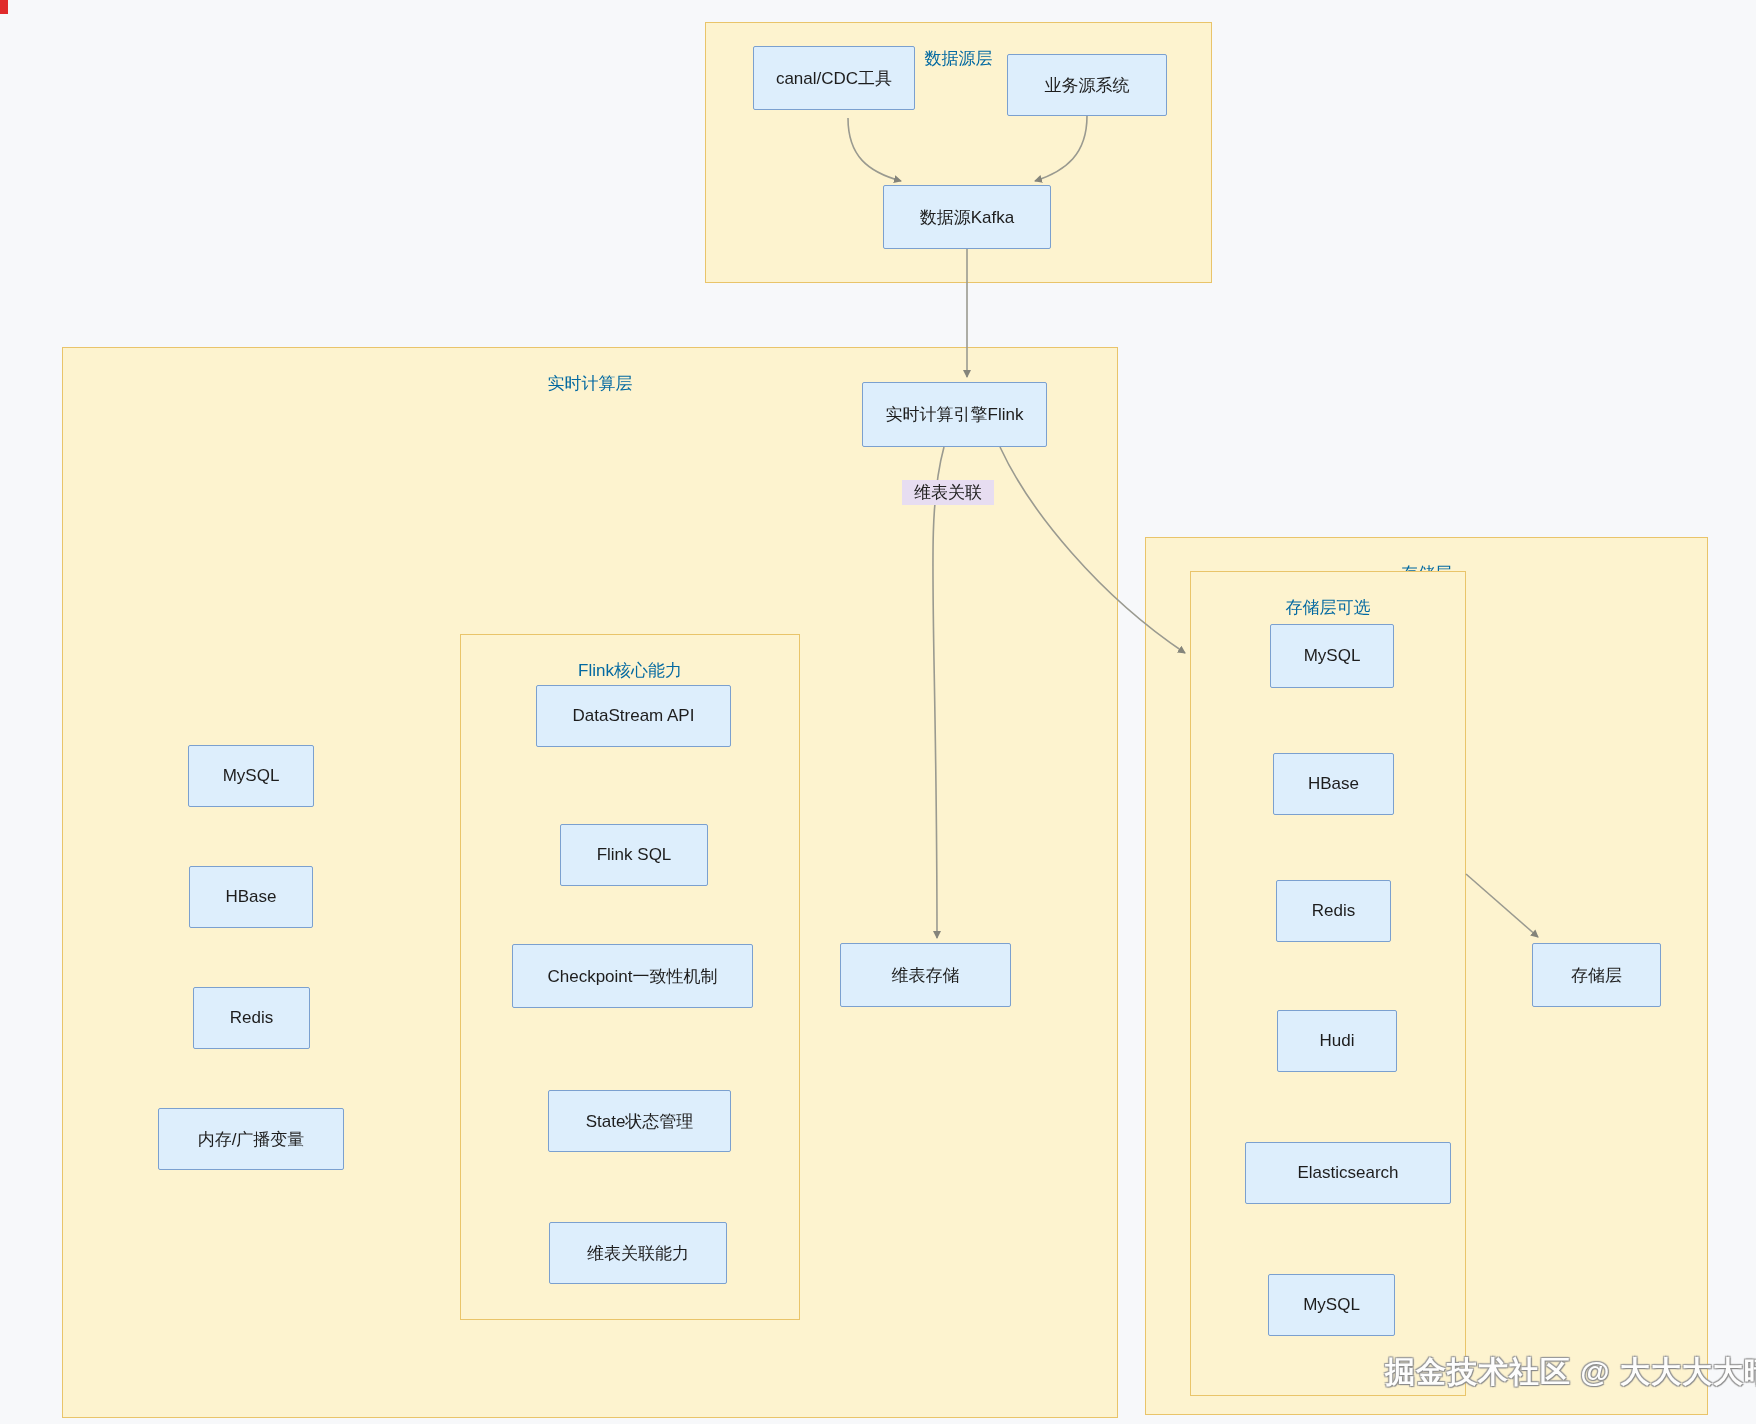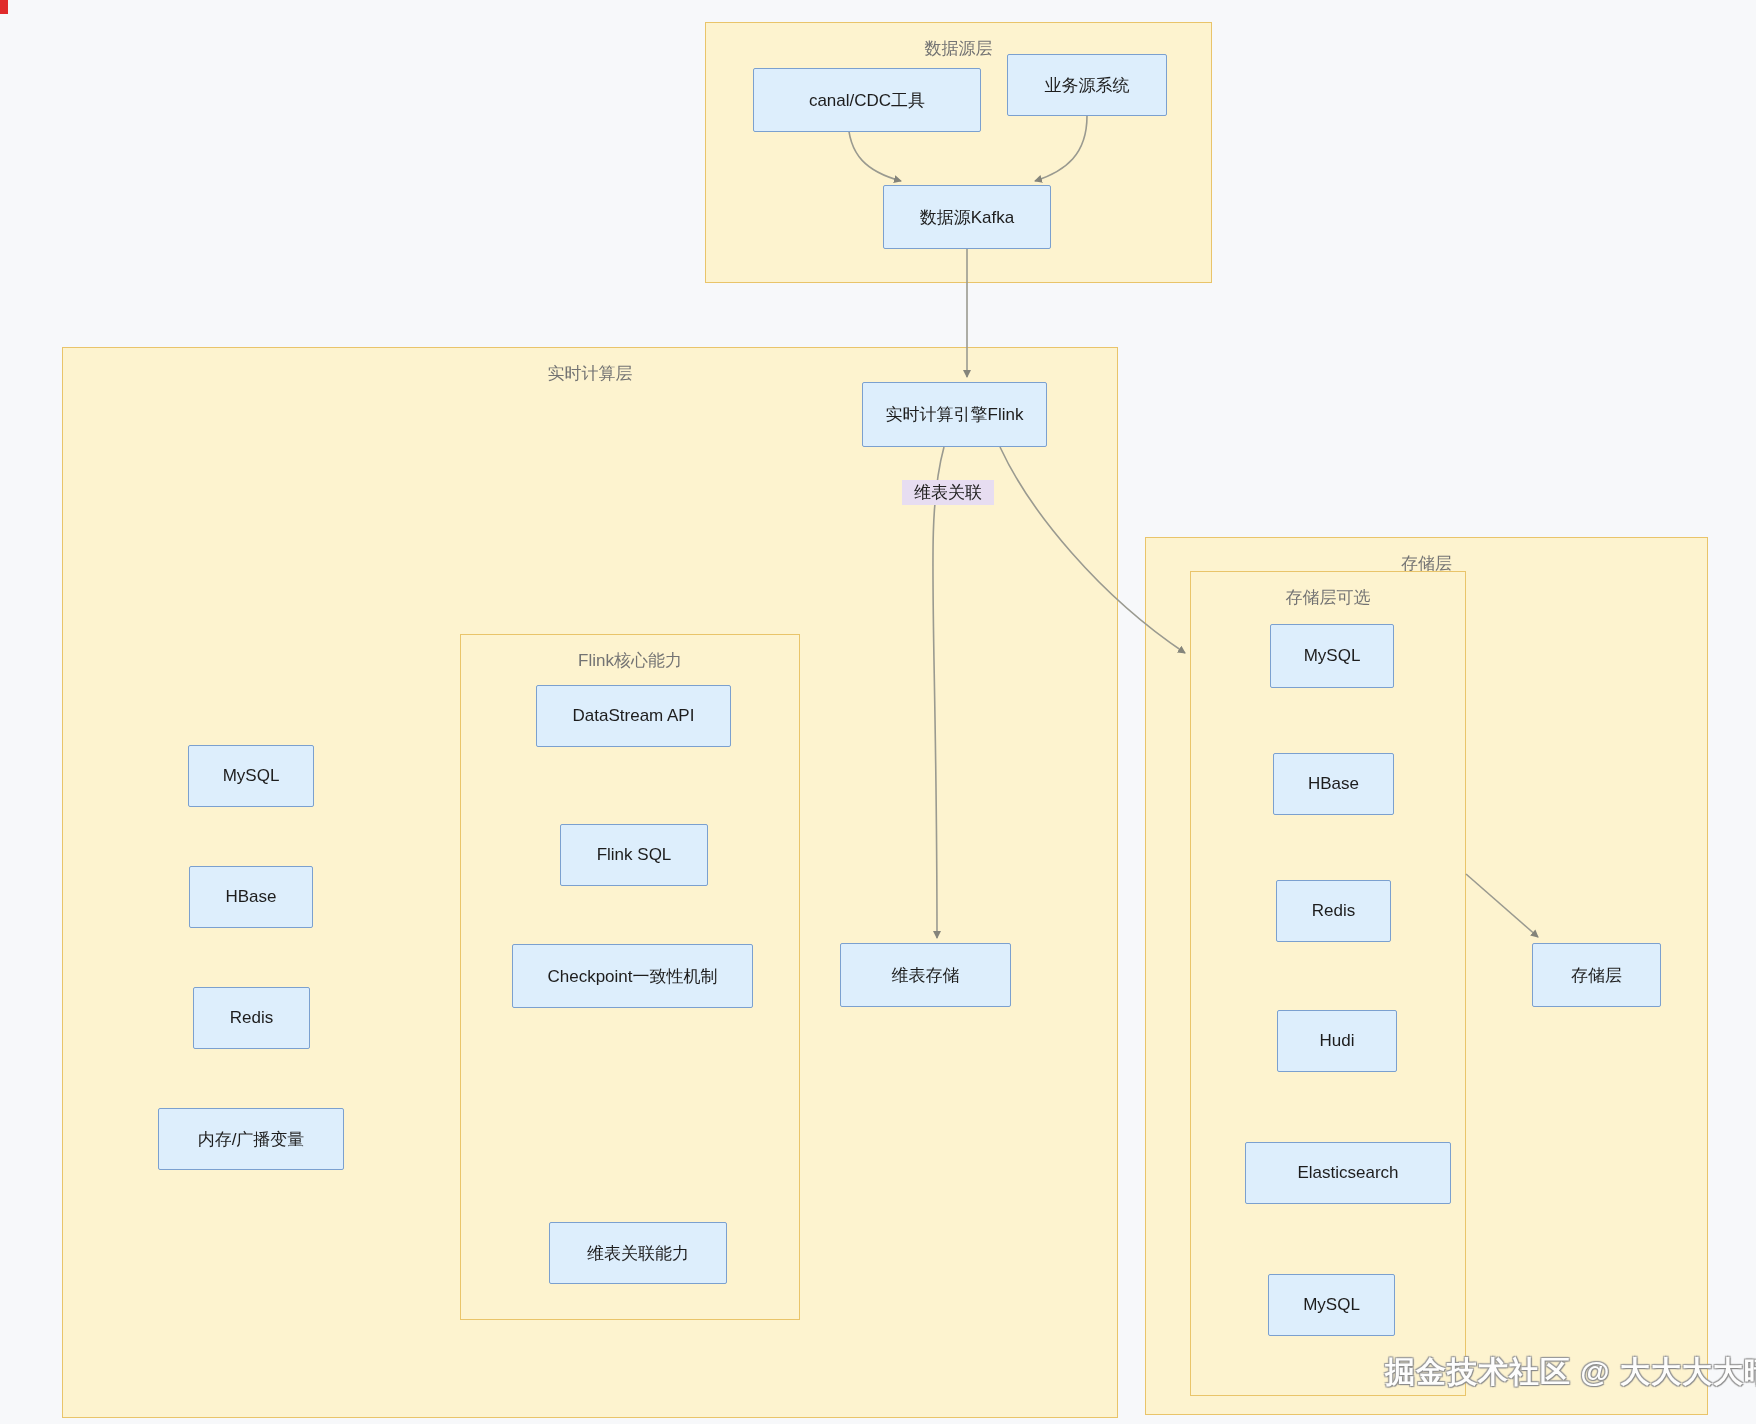--- a/index.html
+++ b/index.html
@@ -21,21 +21,21 @@
     color:var(--text);
   }
   .layer{
     position:absolute;
     background:var(--container-fill);
     border:1px solid var(--container-border);
     box-sizing:border-box;
   }
   .layer-title{
     width:100%;text-align:center;
-    padding-top:14px;font-size:17px;color:#737373;
+    padding-top:24px;font-size:17px;color:#0369a1;
   }
   .node{
     position:absolute;
     background:var(--node-fill);
     border:1px solid var(--node-border);
     border-radius:2px;
     box-sizing:border-box;
     display:flex;align-items:center;justify-content:center;
     font-size:17px;color:#1d1d1d;
     white-space:nowrap;
@@ -95,21 +95,21 @@
       </marker>
     </defs>
     <path d="M 848,118 C 848,156 868,172 901,181" marker-end="url(#arrow)"></path>
     <path d="M 1087,116 C 1087,154 1066,171 1035,181" marker-end="url(#arrow)"></path>
     <path d="M 967,249 L 967,377" marker-end="url(#arrow)"></path>
     <path d="M 944,447 C 924,520 937,610 937,938" marker-end="url(#arrow)"></path>
     <path d="M 1000,447 C 1030,512 1100,596 1185,653" marker-end="url(#arrow)"></path>
     <path d="M 1466,874 L 1538,937" marker-end="url(#arrow)"></path>
   </svg>
 
-  <div class="node" style="left:753px;top:68px;width:228px;height:64px">
+  <div class="node" style="left:753px;top:46px;width:162px;height:64px">
     <span>canal/CDC工具</span>
   </div>
 
   <div class="node" style="left:1007px;top:54px;width:160px;height:62px">
     <span>业务源系统</span>
   </div>
 
   <div class="node" style="left:883px;top:185px;width:168px;height:64px">
     <span>数据源Kafka</span>
   </div>
@@ -143,20 +143,23 @@
   </div>
 
   <div class="node" style="left:560px;top:824px;width:148px;height:62px">
     <span>Flink SQL</span>
   </div>
 
   <div class="node" style="left:512px;top:944px;width:241px;height:64px">
     <span>Checkpoint一致性机制</span>
   </div>
 
+  <div class="node" style="left:548px;top:1090px;width:183px;height:62px">
+    <span>State状态管理</span>
+  </div>
 
   <div class="node" style="left:549px;top:1222px;width:178px;height:62px">
     <span>维表关联能力</span>
   </div>
 
   <div class="node" style="left:1270px;top:624px;width:124px;height:64px">
     <span>MySQL</span>
   </div>
 
   <div class="node" style="left:1273px;top:753px;width:121px;height:62px">

